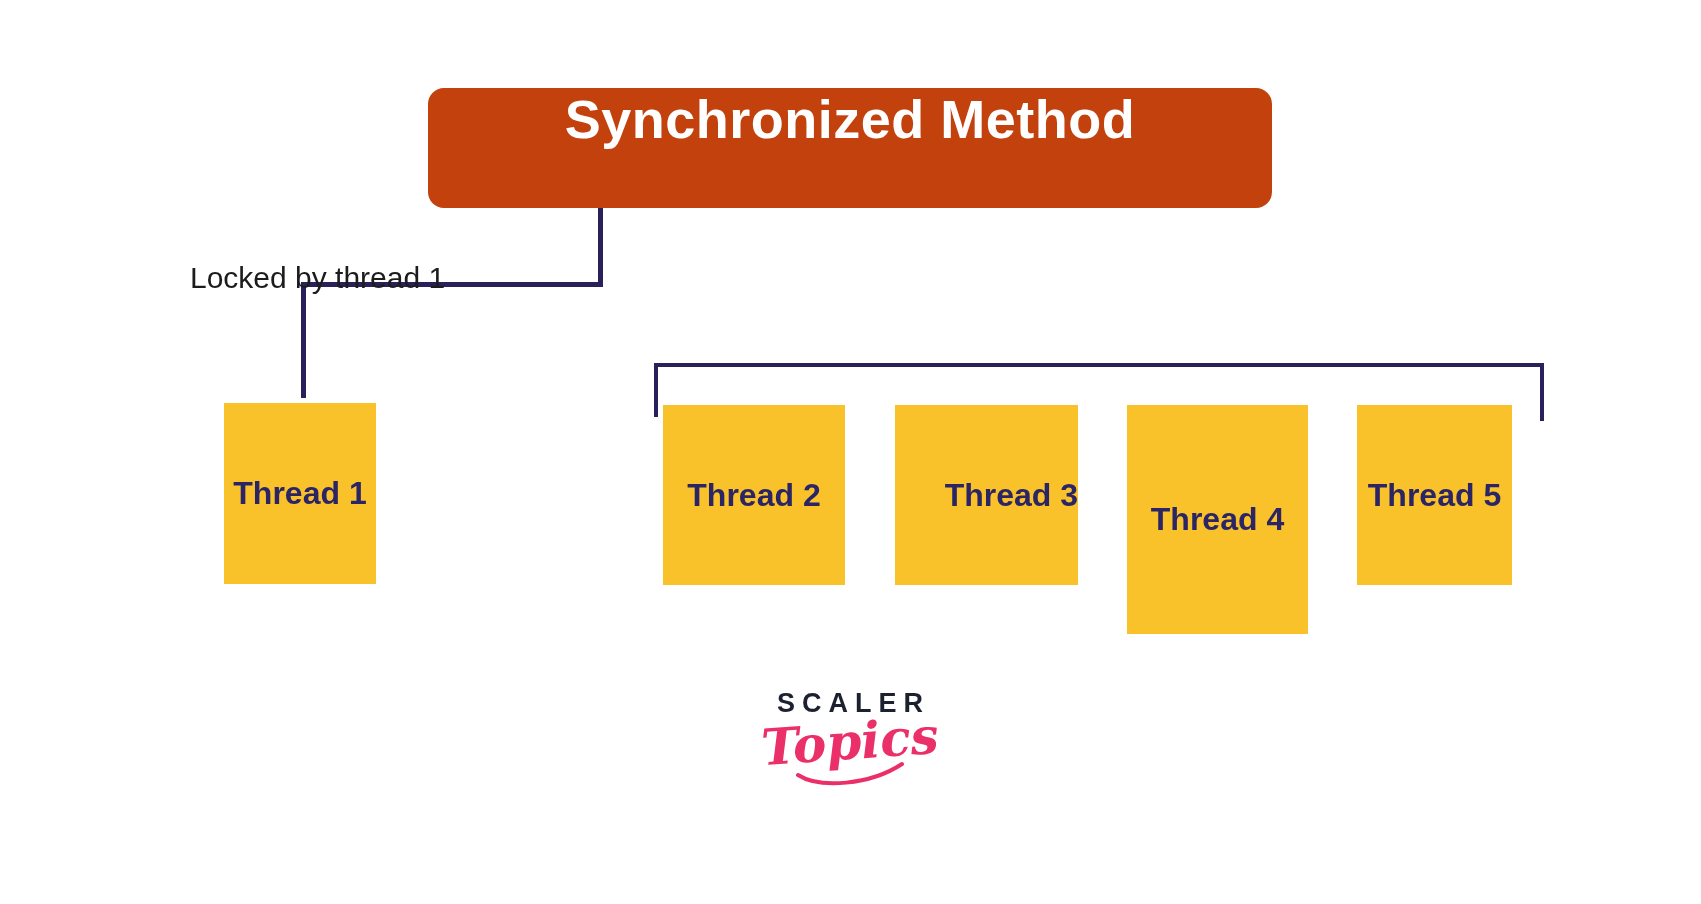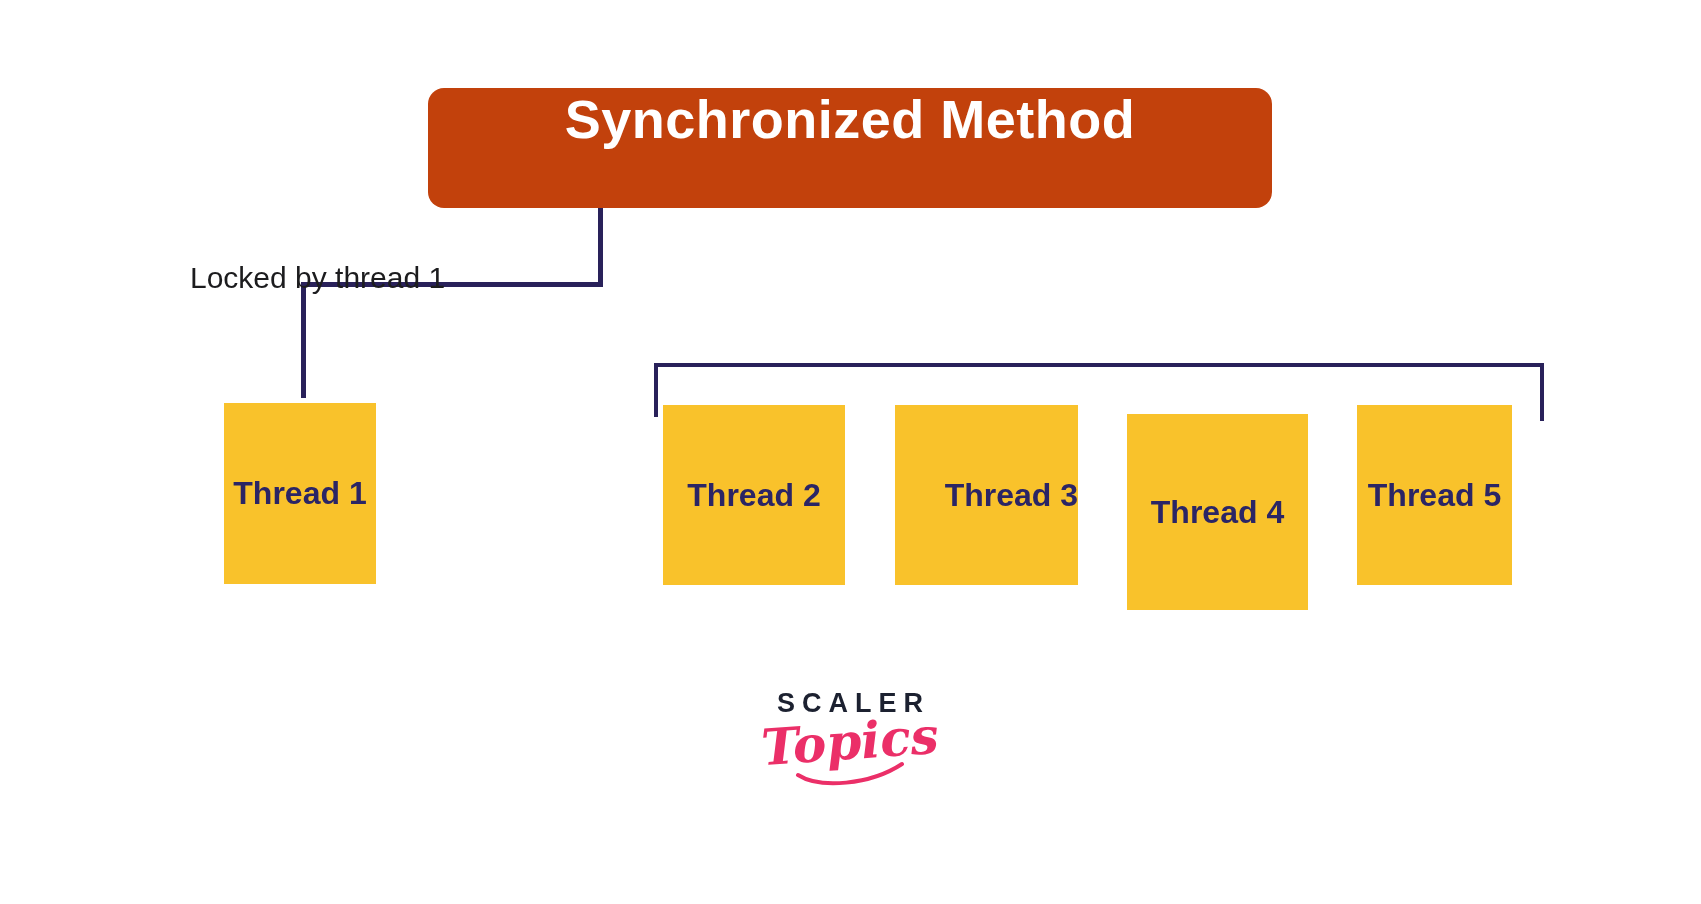--- a/index.html
+++ b/index.html
@@ -65,21 +65,21 @@
     justify-content: center;
   }
   .thread-box .thread-text {
     color: #2B2565;
     font-size: 32px;
     font-weight: bold;
   }
   .t1 { left: 212px;  top: 403px; width: 152px; height: 181px; margin-left: 12px; }
   .t2 { left: 663px;  top: 405px; width: 182px; height: 180px; }
   .t3 { left: 895px;  top: 405px; width: 183px; height: 180px; justify-content: flex-end; }
-  .t4 { left: 1127px; top: 414px; width: 181px; height: 196px; }
+  .t4 { left: 1127px; top: 405px; width: 181px; height: 229px; }
   .t5 { left: 1357px; top: 405px; width: 155px; height: 180px; }
 
   
   .logo {
     position: absolute;
     left: 735px; top: 688px;
     width: 230px;
     text-align: center;
   }
   .logo-brand {

